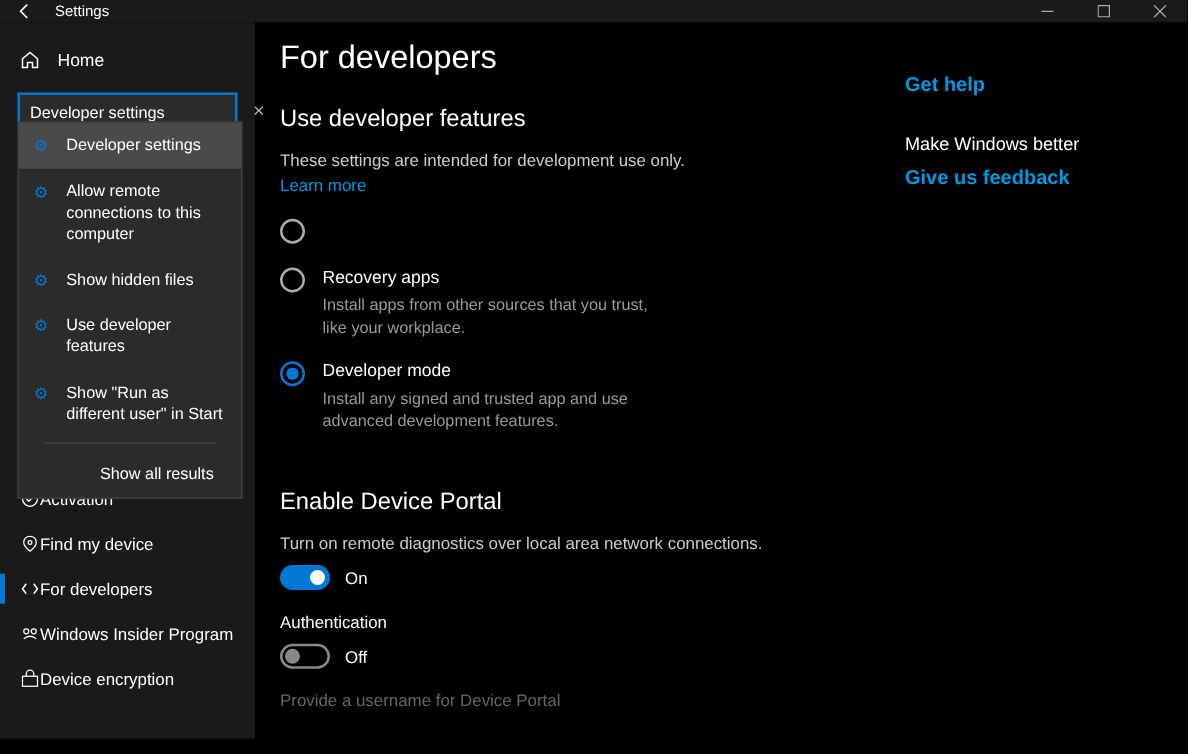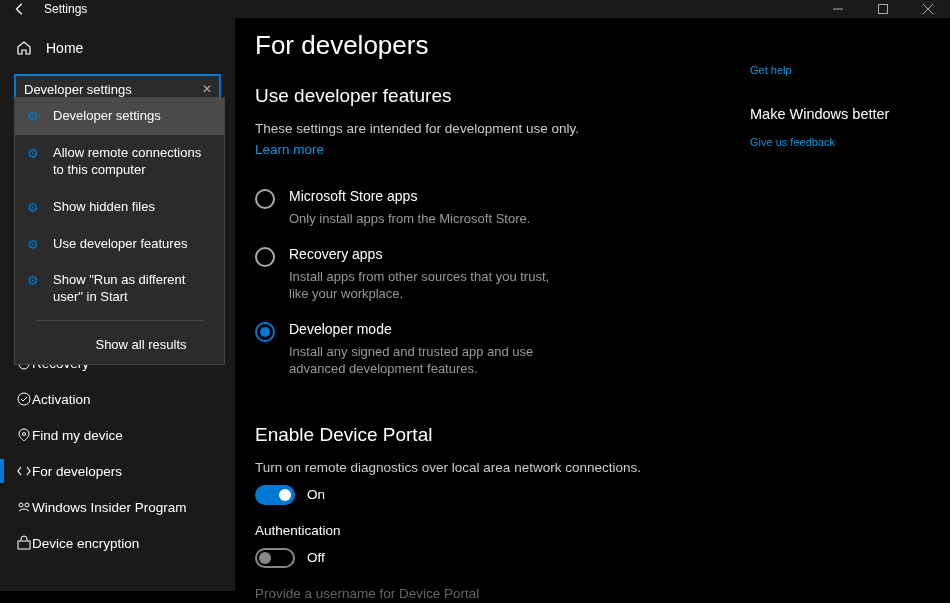--- a/index.html
+++ b/index.html
@@ -7,21 +7,21 @@
   
   
   .titlebar { height: 18px; display: flex; align-items: center; background: #1a1a1a; }
   .back-btn { width: 40px; height: 30px; display: flex; align-items: center; justify-content: center; color: #fff; }
   .title { font-size: 12px; padding-left: 4px; }
   .winctrl { margin-left: auto; display: flex; }
   .winctrl > div { width: 45px; height: 30px; display: flex; align-items: center; justify-content: center; color: #aaa; font-size: 11px; }
   
   
   .main { display: flex; height: 573px; }
-  .sidebar { width: 235px; background: #1a1a1a; padding-top: 14px; position: relative; }
+  .sidebar { width: 204px; background: #1a1a1a; padding-top: 14px; position: relative; }
   .content { flex: 1; background: #000; padding: 10px 0 0 20px; display: flex; }
   .content-main { flex: 1; max-width: 500px; }
   .content-side { width: 200px; padding-top: 32px; padding-right: 10px; }
   
   
   .home-row { display: flex; align-items: center; padding: 8px 16px; font-size: 14px; gap: 14px; cursor: pointer; }
   .search-box { margin: 10px 14px 6px 14px; height: 30px; background: #2b2b2b; border: 2px solid #0078d4; display: flex; align-items: center; padding: 0 8px; }
   .search-box input { flex: 1; background: transparent; border: none; color: #fff; font-size: 13px; outline: none; }
   .search-box .clear { color: #aaa; font-size: 12px; cursor: pointer; padding: 0 2px; }
   
@@ -35,21 +35,21 @@
   .sugg-item.highlight { background: #4a4a4a; }
   .sugg-icon { width: 14px; flex-shrink: 0; color: #0078d4; font-size: 13px; margin-top: 1px; }
   .sugg-text { flex: 1; line-height: 1.3; }
   .sugg-divider { height: 1px; background: #444; margin: 4px 20px; }
   .show-all { text-align: center; padding: 12px; font-size: 13px; cursor: pointer; margin-left: 43px; }
   
   
   h1 { font-size: 26px; font-weight: 400; margin-bottom: 24px; margin-top: 2px; }
   h2 { font-size: 19px; font-weight: 400; margin-bottom: 14px; }
   .desc { font-size: 13.5px; color: #ccc; margin-bottom: 4px; }
-  .link { color: #0099e5; font-size: 13.5px; cursor: pointer; display: inline-block; margin-bottom: 31px; }
+  .link { color: #0099e5; font-size: 13.5px; cursor: pointer; display: inline-block; margin-bottom: 18px; }
   
   .radio-option { display: flex; gap: 14px; margin-bottom: 18px; align-items: flex-start; }
   .radio { width: 20px; height: 20px; border: 2px solid #aaa; border-radius: 50%; flex-shrink: 0; position: relative; cursor: pointer; margin-top: 1px; }
   .radio.checked { border-color: #0078d4; }
   .radio.checked::after { content: ""; position: absolute; top: 3px; left: 3px; width: 10px; height: 10px; background: #0078d4; border-radius: 50%; }
   .radio-label { font-size: 14px; }
   .radio-desc { font-size: 13px; color: #999; margin-top: 6px; max-width: 280px; line-height: 1.35; }
   
   .section-gap { height: 28px; }
   .toggle-row { display: flex; align-items: center; gap: 12px; margin: 10px 0 18px 0; }
@@ -58,21 +58,21 @@
   .toggle.off { background: transparent; border: 2px solid #888; }
   .toggle .knob { width: 12px; height: 12px; background: #fff; border-radius: 50%; position: absolute; top: 4px; }
   .toggle.on .knob { right: 4px; }
   .toggle.off .knob { left: 2px; top: 2px; background: #888; }
   .toggle-label { font-size: 13.5px; }
   
   .field-label { font-size: 13.5px; margin-bottom: 6px; }
   .disabled-label { color: #666; }
   
   .side-heading { font-size: 14.5px; margin-bottom: 10px; }
-  .side-link { color: #0099e5; font-size: 11px; cursor: pointer; margin-bottom: 30px; display: inline-block; }
+  .side-link { color: #0099e5; font-size: 16px; cursor: pointer; margin-bottom: 30px; display: inline-block; font-weight: bold; }
 </style>
 </head>
 <body>
 
 <div class="titlebar">
   <div class="back-btn">
     <svg width="14" height="14" viewBox="0 0 16 16">
         <path d="M10 2 L4 8 L10 14" stroke="#fff" stroke-width="1.5" fill="none"></path>
       </svg>
   </div>
@@ -197,24 +197,20 @@
 
   <div class="content">
     <div class="content-main">
       <h1>For developers</h1>
       <h2>Use developer features</h2>
       <div class="desc">These settings are intended for development use only.</div>
       <div class="link">Learn more</div>
 
       <div class="radio-option">
         <div class="radio"></div>
-        <div>
-          <div class="radio-label">Microsoft Store apps</div>
-          <div class="radio-desc">Only install apps from the Microsoft Store.</div>
-        </div>
       </div>
       <div class="radio-option">
         <div class="radio"></div>
         <div>
           <div class="radio-label">Recovery apps</div>
           <div class="radio-desc">Install apps from other sources that you trust, like your workplace.</div>
         </div>
       </div>
       <div class="radio-option">
         <div class="radio checked"></div>

